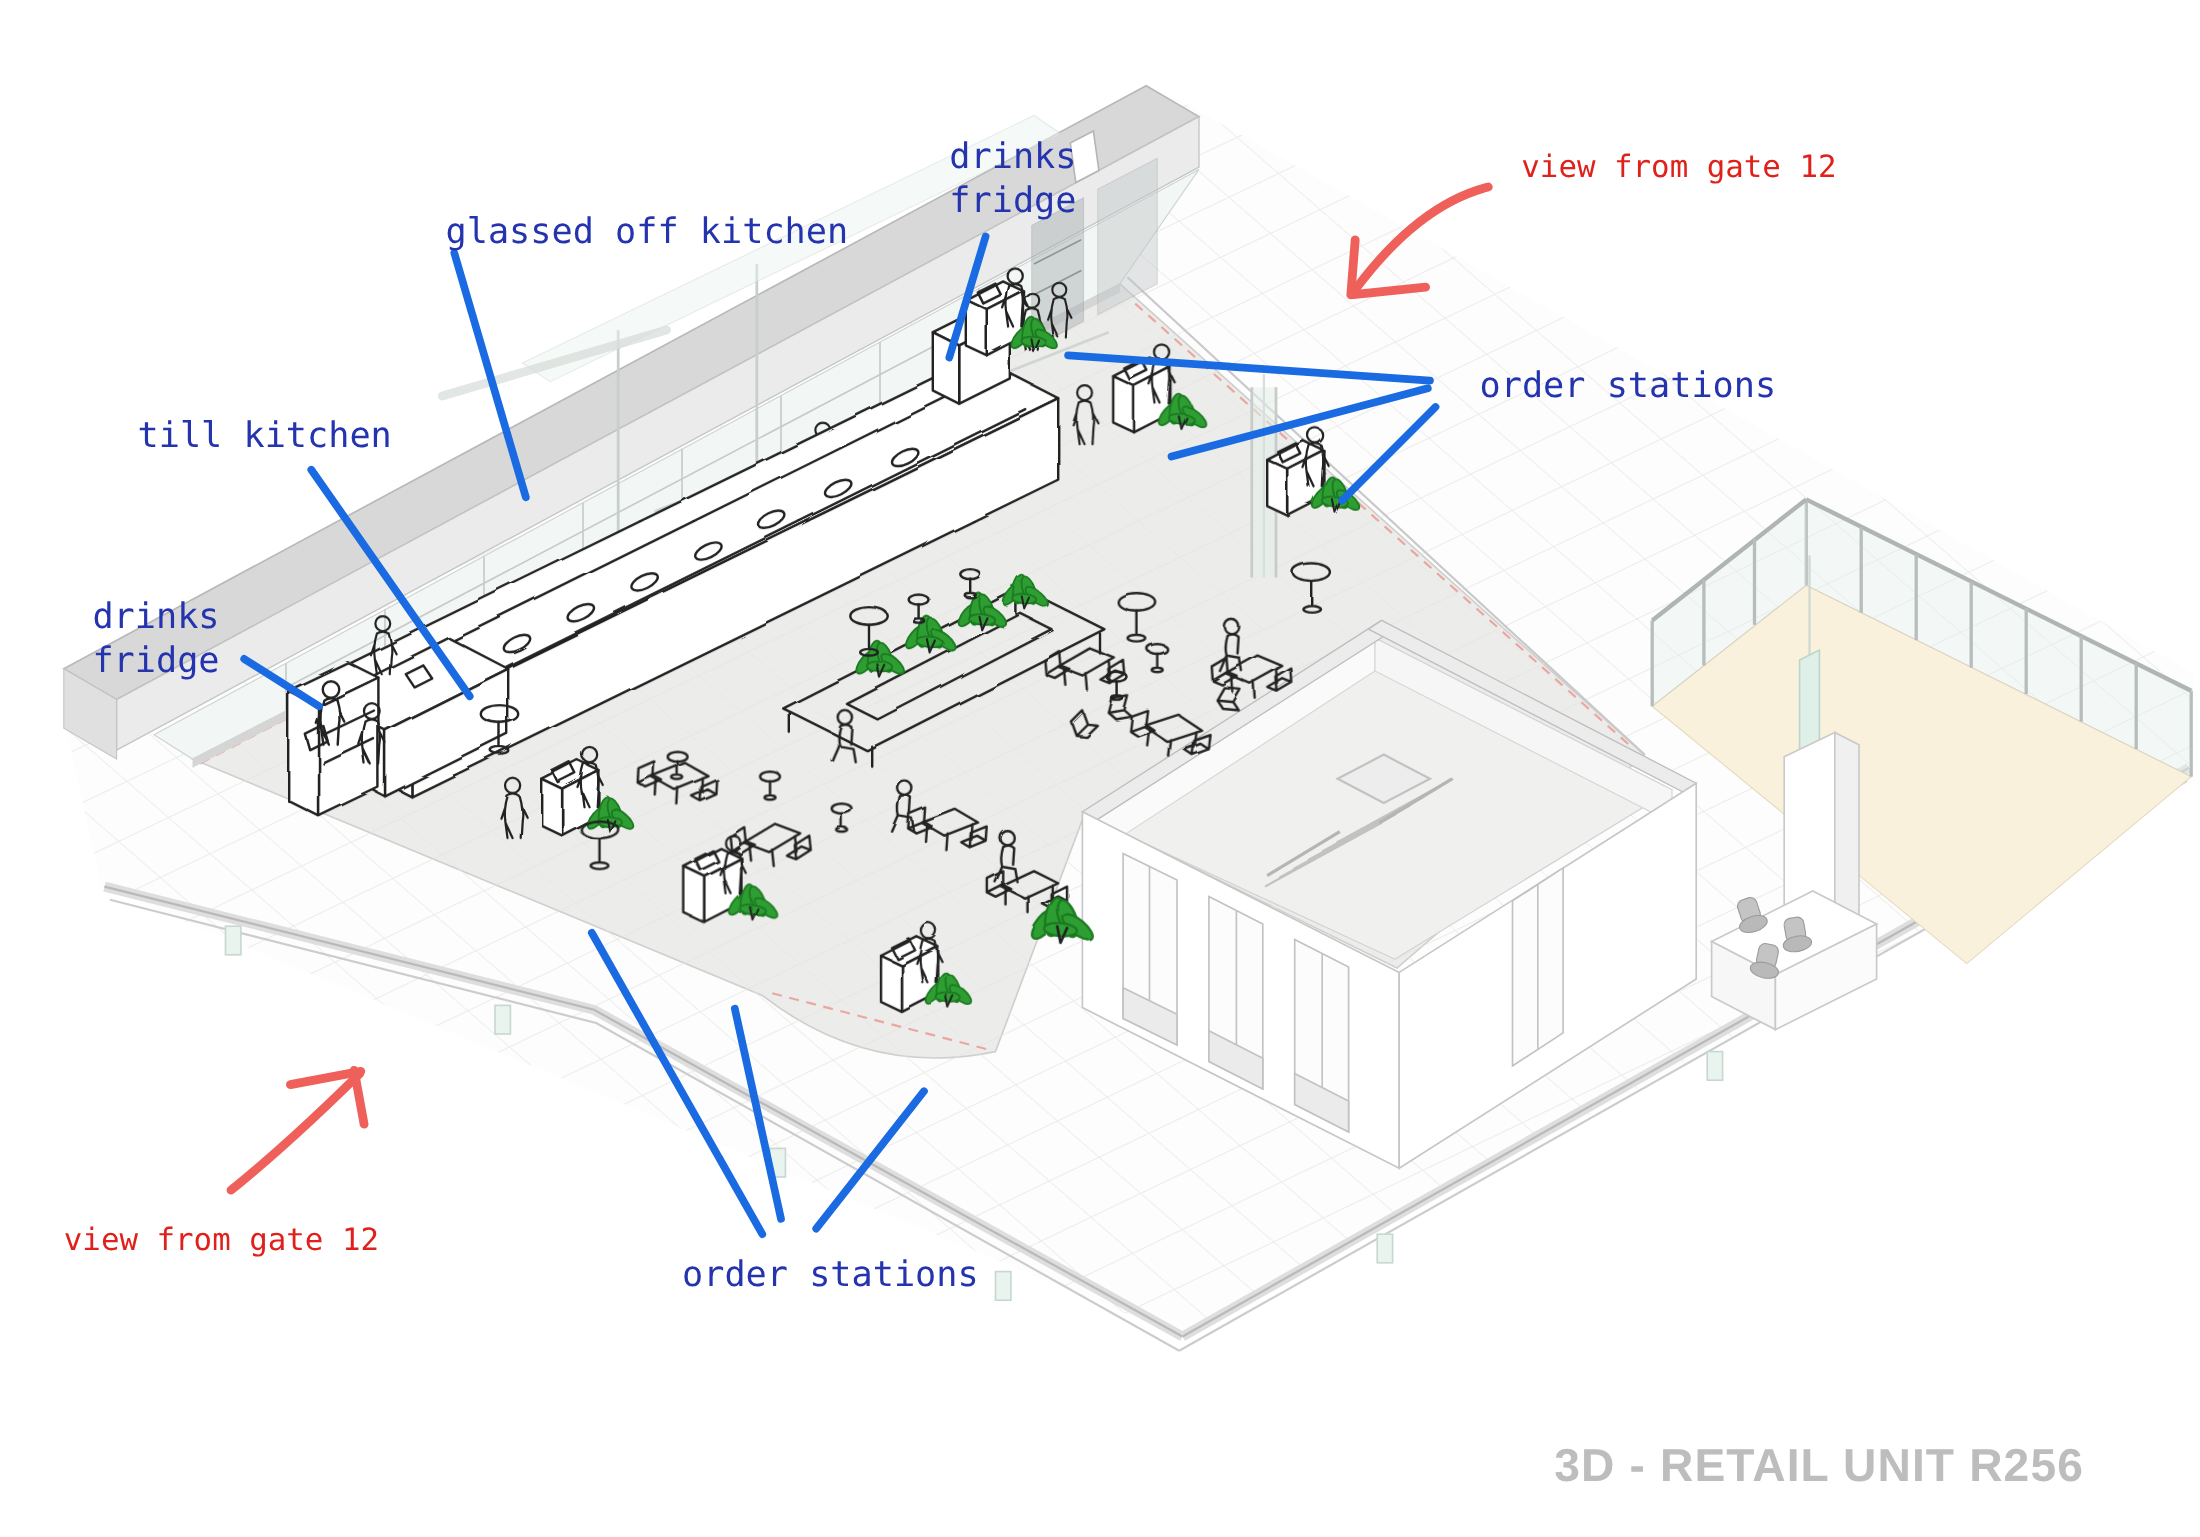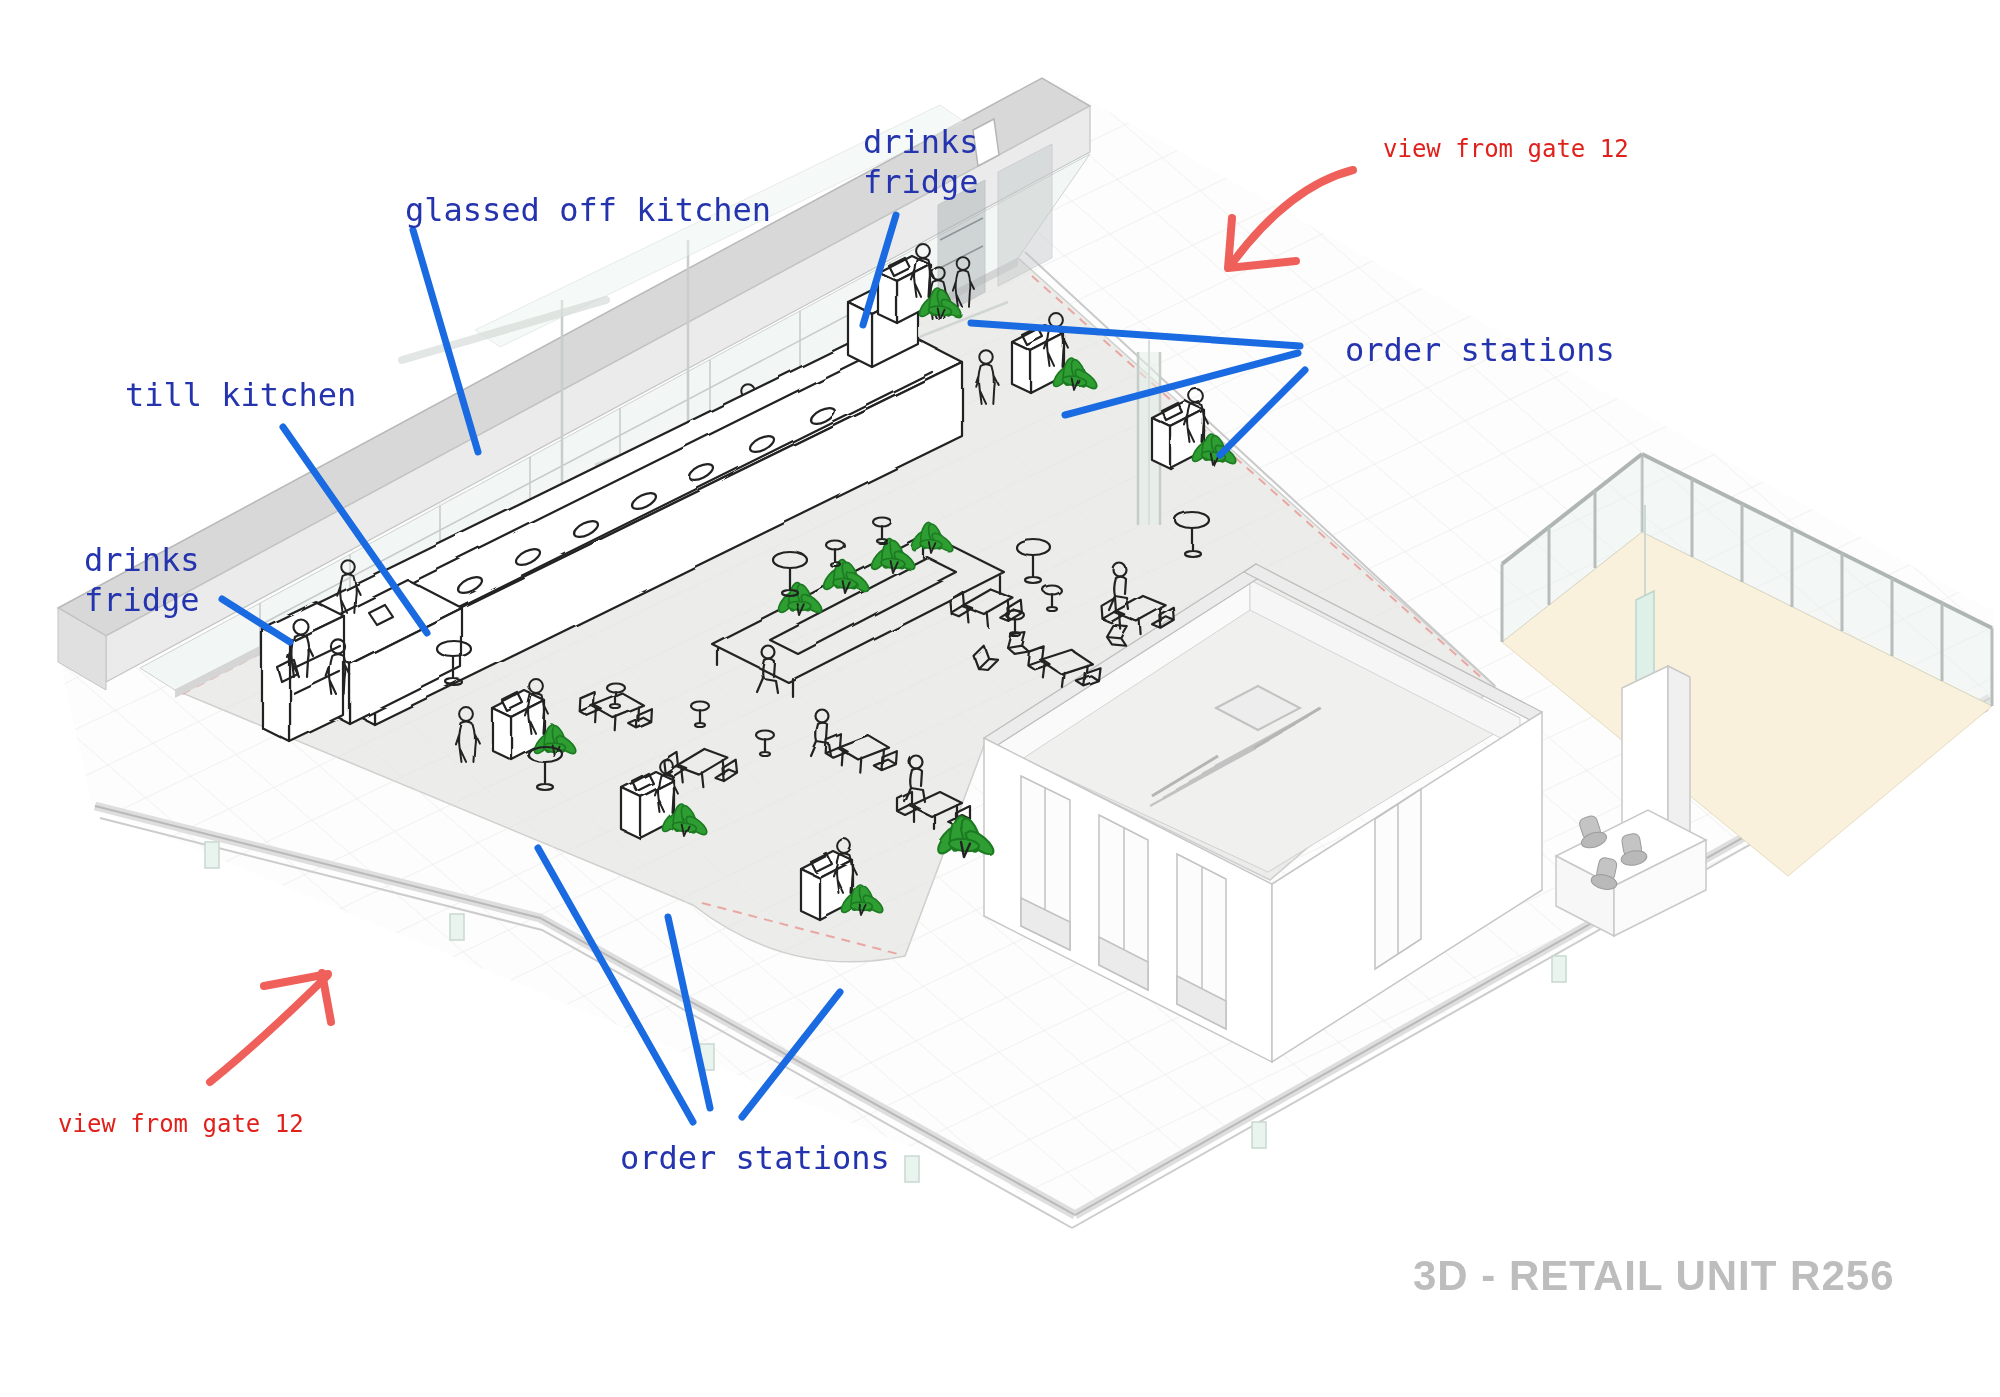--- a/index.html
+++ b/index.html
@@ -20,21 +20,21 @@
   #canvas{position:relative;width:2000px;height:1397px;background:#ffffff;overflow:hidden;
           font-family:"DejaVu Sans Mono", monospace;}
   #scene{position:absolute;left:0;top:0;}
   .ink{stroke:var(--sketch-ink);stroke-width:2.2;fill:none;stroke-linecap:round;stroke-linejoin:round;}
   .ink-white{stroke:var(--sketch-ink);stroke-width:2.2;fill:#ffffff;stroke-linecap:round;stroke-linejoin:round;}
   .ink-thin{stroke:var(--sketch-ink);stroke-width:1.6;fill:none;stroke-linecap:round;}
   .leaf{fill:var(--plant-green);stroke:var(--plant-green-dark);stroke-width:1.4;}
   .leader{stroke:var(--leader-blue);stroke-width:7;stroke-linecap:round;fill:none;}
   .red-arrow{stroke:var(--arrow-red);stroke-width:8;stroke-linecap:round;fill:none;}
   .label{position:absolute;color:var(--annotation-blue);font-size:32px;line-height:1.25;white-space:pre;}
-  .label-red{position:absolute;color:var(--annotation-red);font-size:24px;white-space:pre;}
+  .label-red{position:absolute;color:var(--annotation-red);font-size:28px;white-space:pre;}
   .drawing-title{position:absolute;color:var(--title-gray);
      font-family:"Liberation Sans", sans-serif;font-weight:bold;font-size:42px;letter-spacing:1px;white-space:pre;}
 </style>
 </head>
 <body>
 
 <div id="canvas">
 
 <svg id="scene" width="2000" height="1397" viewBox="0 0 2000 1397">
   <defs>
@@ -381,15 +381,15 @@
 
 <div class="label" style="left:125px;top:375px;">till kitchen</div>
 
 <div class="label" style="left:84px;top:540px;"><span>drinks</span>
 <span>fridge</span></div>
 
 <div class="label-red" style="left:58px;top:1110px;">view from gate 12</div>
 
 <div class="label" style="left:620px;top:1138px;">order stations</div>
 
-<div class="drawing-title" style="left:1413px;top:1252px;">3D - RETAIL UNIT R256</div>
+<div class="drawing-title" style="left:1413px;top:1308px;">3D - RETAIL UNIT R256</div>
 
 </div>
 
 </body></html>

